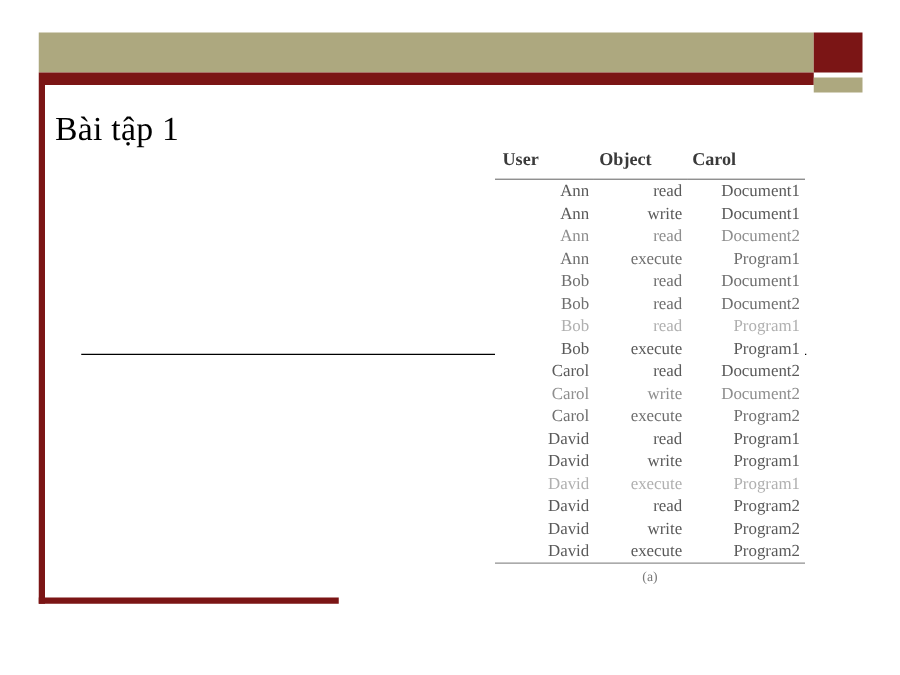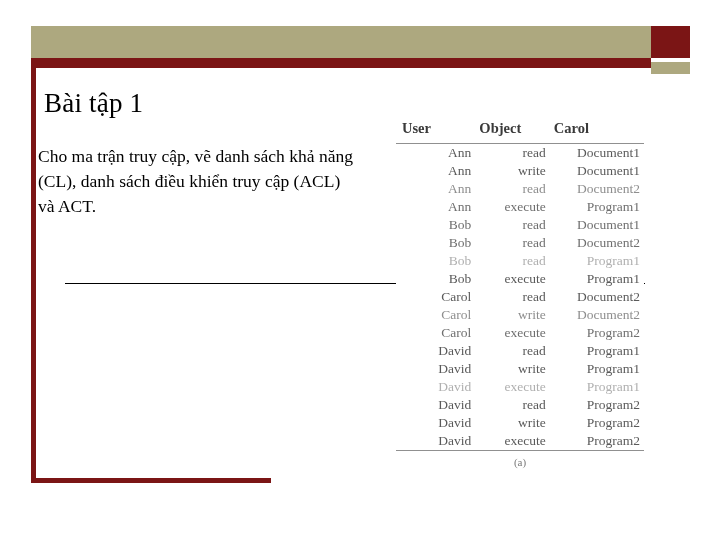--- a/index.html
+++ b/index.html
@@ -157,21 +157,20 @@
 
   <div class="top-bar-olive"></div>
   <div class="top-bar-dark-right"></div>
   <div class="top-bar-maroon"></div>
   <div class="small-olive"></div>
   <div class="left-rail"></div>
   <div class="bottom-rail"></div>
 
   <div class="title">Bài tập 1</div>
 
-  <div class="body-text">Cho ma trận truy cập, vẽ danh sách khả năng (CL),  danh sách điều khiển truy cập (ACL) và ACT.</div>
 
   <div class="hrule"></div>
 
   <div class="table-figure">
     <table class="tbl">
       <thead>
         <tr>
           <th class="col-user">User</th>
           <th class="col-act">Object</th>
           <th class="col-obj">Carol</th>

